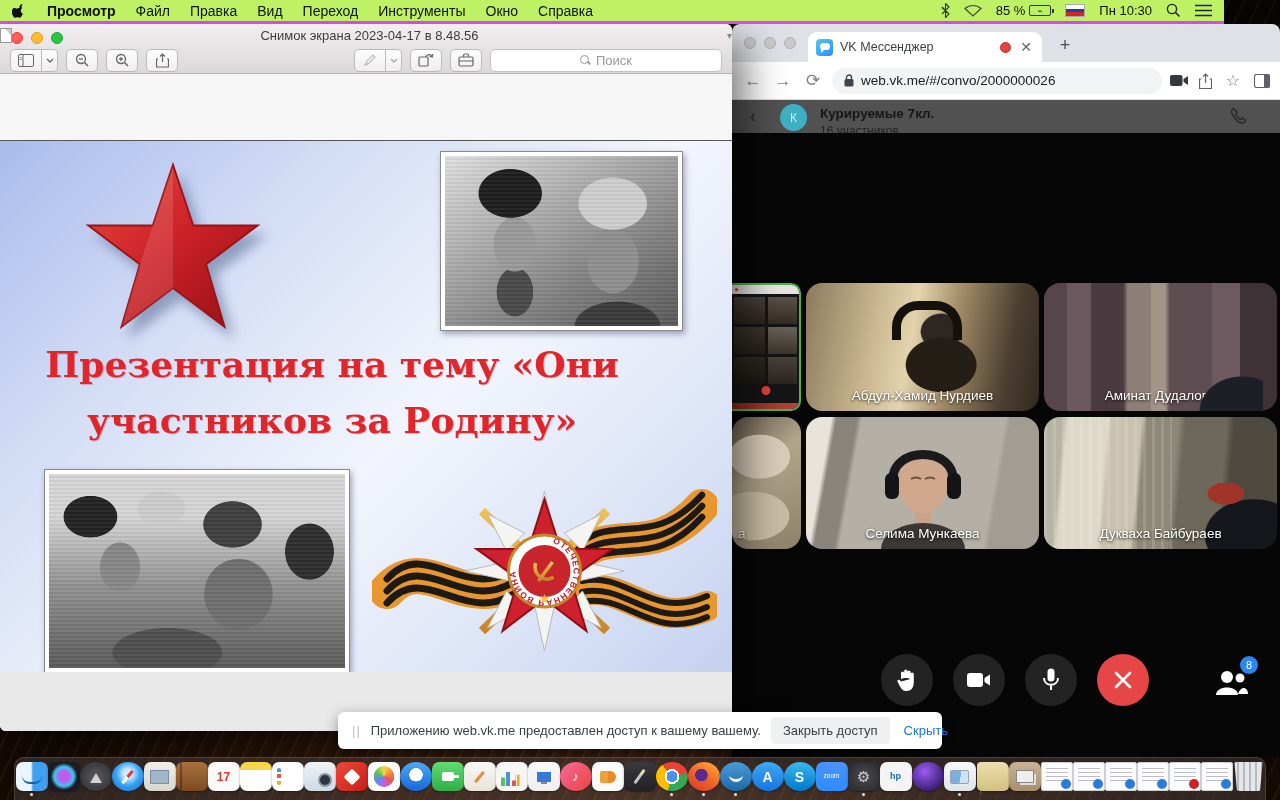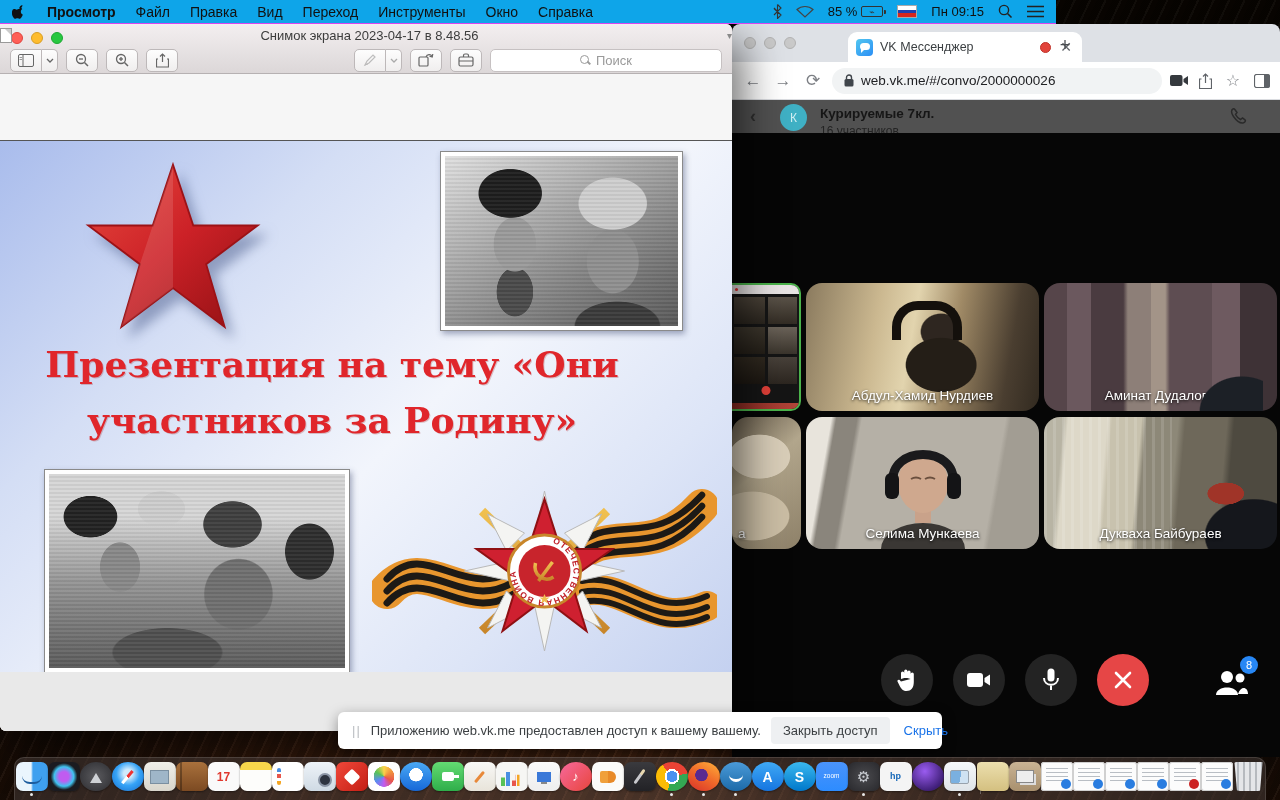--- a/index.html
+++ b/index.html
@@ -8,22 +8,22 @@
 
   
   .wallpaper { position:absolute; inset:0;
     background:
       radial-gradient(ellipse 900px 260px at 50% 102%, #6b3a1e 0%, #42210f 35%, #1c0e06 70%, #0a0602 100%);
   }
   .wallpaper::after{ content:""; position:absolute; inset:0;
     background: repeating-linear-gradient(115deg, rgba(0,0,0,.25) 0 7px, rgba(255,255,255,.03) 7px 9px, rgba(0,0,0,.15) 9px 14px); }
 
   
-  .menubar { position:absolute; left:0; top:0; width:1056px; height:24px; background:#0ea5e9;
-    border-bottom:1px solid #d946ef; display:flex; align-items:center; font-size:14px; color:#111; z-index:50; }
+  .menubar { position:absolute; left:0; top:0; width:1224px; height:24px; background:#bef264;
+    border-bottom:3px solid #d946ef; display:flex; align-items:center; font-size:14px; color:#111; z-index:50; }
   .mb-left { display:flex; align-items:center; gap:0; padding-left:12px; }
   .apple-logo { width:15px; height:16px; margin-right:10px; }
   .menus { display:flex; align-items:center; }
   .menu-item { padding:0 10px; white-space:nowrap; }
   .menu-item[data-weight="bold"] { font-weight:bold; }
   .mb-right { margin-left:auto; display:flex; align-items:center; gap:14px; padding-right:12px; font-size:13px; }
   .flag { width:20px; height:13px; border:1px solid #aaa; display:block;
     background:linear-gradient(#fff 0 33%, #1f3fae 33% 66%, #d8261c 66%); }
   .batt-wrap{display:flex;align-items:center;gap:4px;}
   .batt { position:relative; width:22px; height:11px; border:1px solid #333; border-radius:2px; }
@@ -94,21 +94,21 @@
       text-shadow:1px 1px 0 rgba(150,30,30,.25); }
   .medal-wrap { position:absolute; left:372px; top:330px; width:345px; height:200px; }
 
   
   .cwin { position:absolute; left:732px; top:24px; width:548px; height:733px; background:#000;
     border-radius:8px 8px 0 0; box-shadow:-10px 14px 40px rgba(0,0,0,.6); z-index:9; }
   .tabstrip { position:relative; height:38px; background:#dee1e6; border-radius:8px 8px 0 0; }
   .ctl { position:absolute; top:13px; width:12px; height:12px; border-radius:50%; background:#c9c9c9; border:1px solid #b2b2b2; }
   .ctl.c1{left:12px;} .ctl.c2{left:32px;} .ctl.c3{left:52px;}
   .tab { position:absolute; left:76px; bottom:0; width:234px; height:30px; background:#fff; border-radius:9px 9px 0 0;
-    display:flex; align-items:center; padding:0 8px; gap:7px; font-size:12.5px; color:#3c4043;margin-left:40px; }
+    display:flex; align-items:center; padding:0 8px; gap:7px; font-size:12.5px; color:#3c4043; }
   .favicon { width:17px; height:17px; border-radius:4px; background:linear-gradient(140deg,#52c7f0,#2b8ef5); position:relative; flex:none;}
   .favicon::after{ content:""; position:absolute; left:3.5px; top:4px; width:10px; height:7px; background:#fff; border-radius:4px; }
   .favicon::before{ content:""; position:absolute; left:4.5px; top:10.5px; border:2.5px solid transparent; border-top-color:#fff; border-left-color:#fff; z-index:1;}
   .tab-title { flex:1; white-space:nowrap; overflow:hidden; }
   .rec-dot { width:11px; height:11px; border-radius:50%; background:#e2443b; border:1.5px solid #c03229; flex:none; }
   .tab-close { color:#5f6368; font-size:14px; flex:none; padding:0 2px; }
   .newtab { position:absolute; left:320px; bottom:4px; width:26px; height:26px; display:flex; align-items:center; justify-content:center;
     color:#4a4d51; font-size:18px; }
   .addrbar { position:absolute; left:0; top:38px; width:548px; height:38px; background:#fff; border-bottom:1px solid #dadce0;
     display:flex; align-items:center; padding:0 10px; gap:8px; }
@@ -315,21 +315,21 @@
       <svg width="18" height="13" viewBox="0 0 18 13">
         <path d="M1 4.5 L9 12 L17 4.5 C12.5 .5 5.5 .5 1 4.5 Z" fill="none" stroke="#444" stroke-width="1.2"></path>
       </svg>
       <div class="batt-wrap">
         <span>85 %</span>
         <span class="batt">
             <span class="bolt">⌁</span>
           </span>
       </div>
       <span class="flag"></span>
-      <span>Пн 09:15</span>
+      <span>Пн 10:30</span>
       <svg width="15" height="15" viewBox="0 0 15 15">
         <circle cx="6" cy="6" r="4.6" fill="none" stroke="#222" stroke-width="1.4"></circle>
         <line x1="9.5" y1="9.5" x2="13.5" y2="13.5" stroke="#222" stroke-width="1.6"></line>
       </svg>
       <svg width="17" height="13" viewBox="0 0 17 13">
         <path d="M0 1.5h17M0 6.5h17M0 11.5h17" stroke="#222" stroke-width="1.6"></path>
       </svg>
     </div>
   </div>
 

